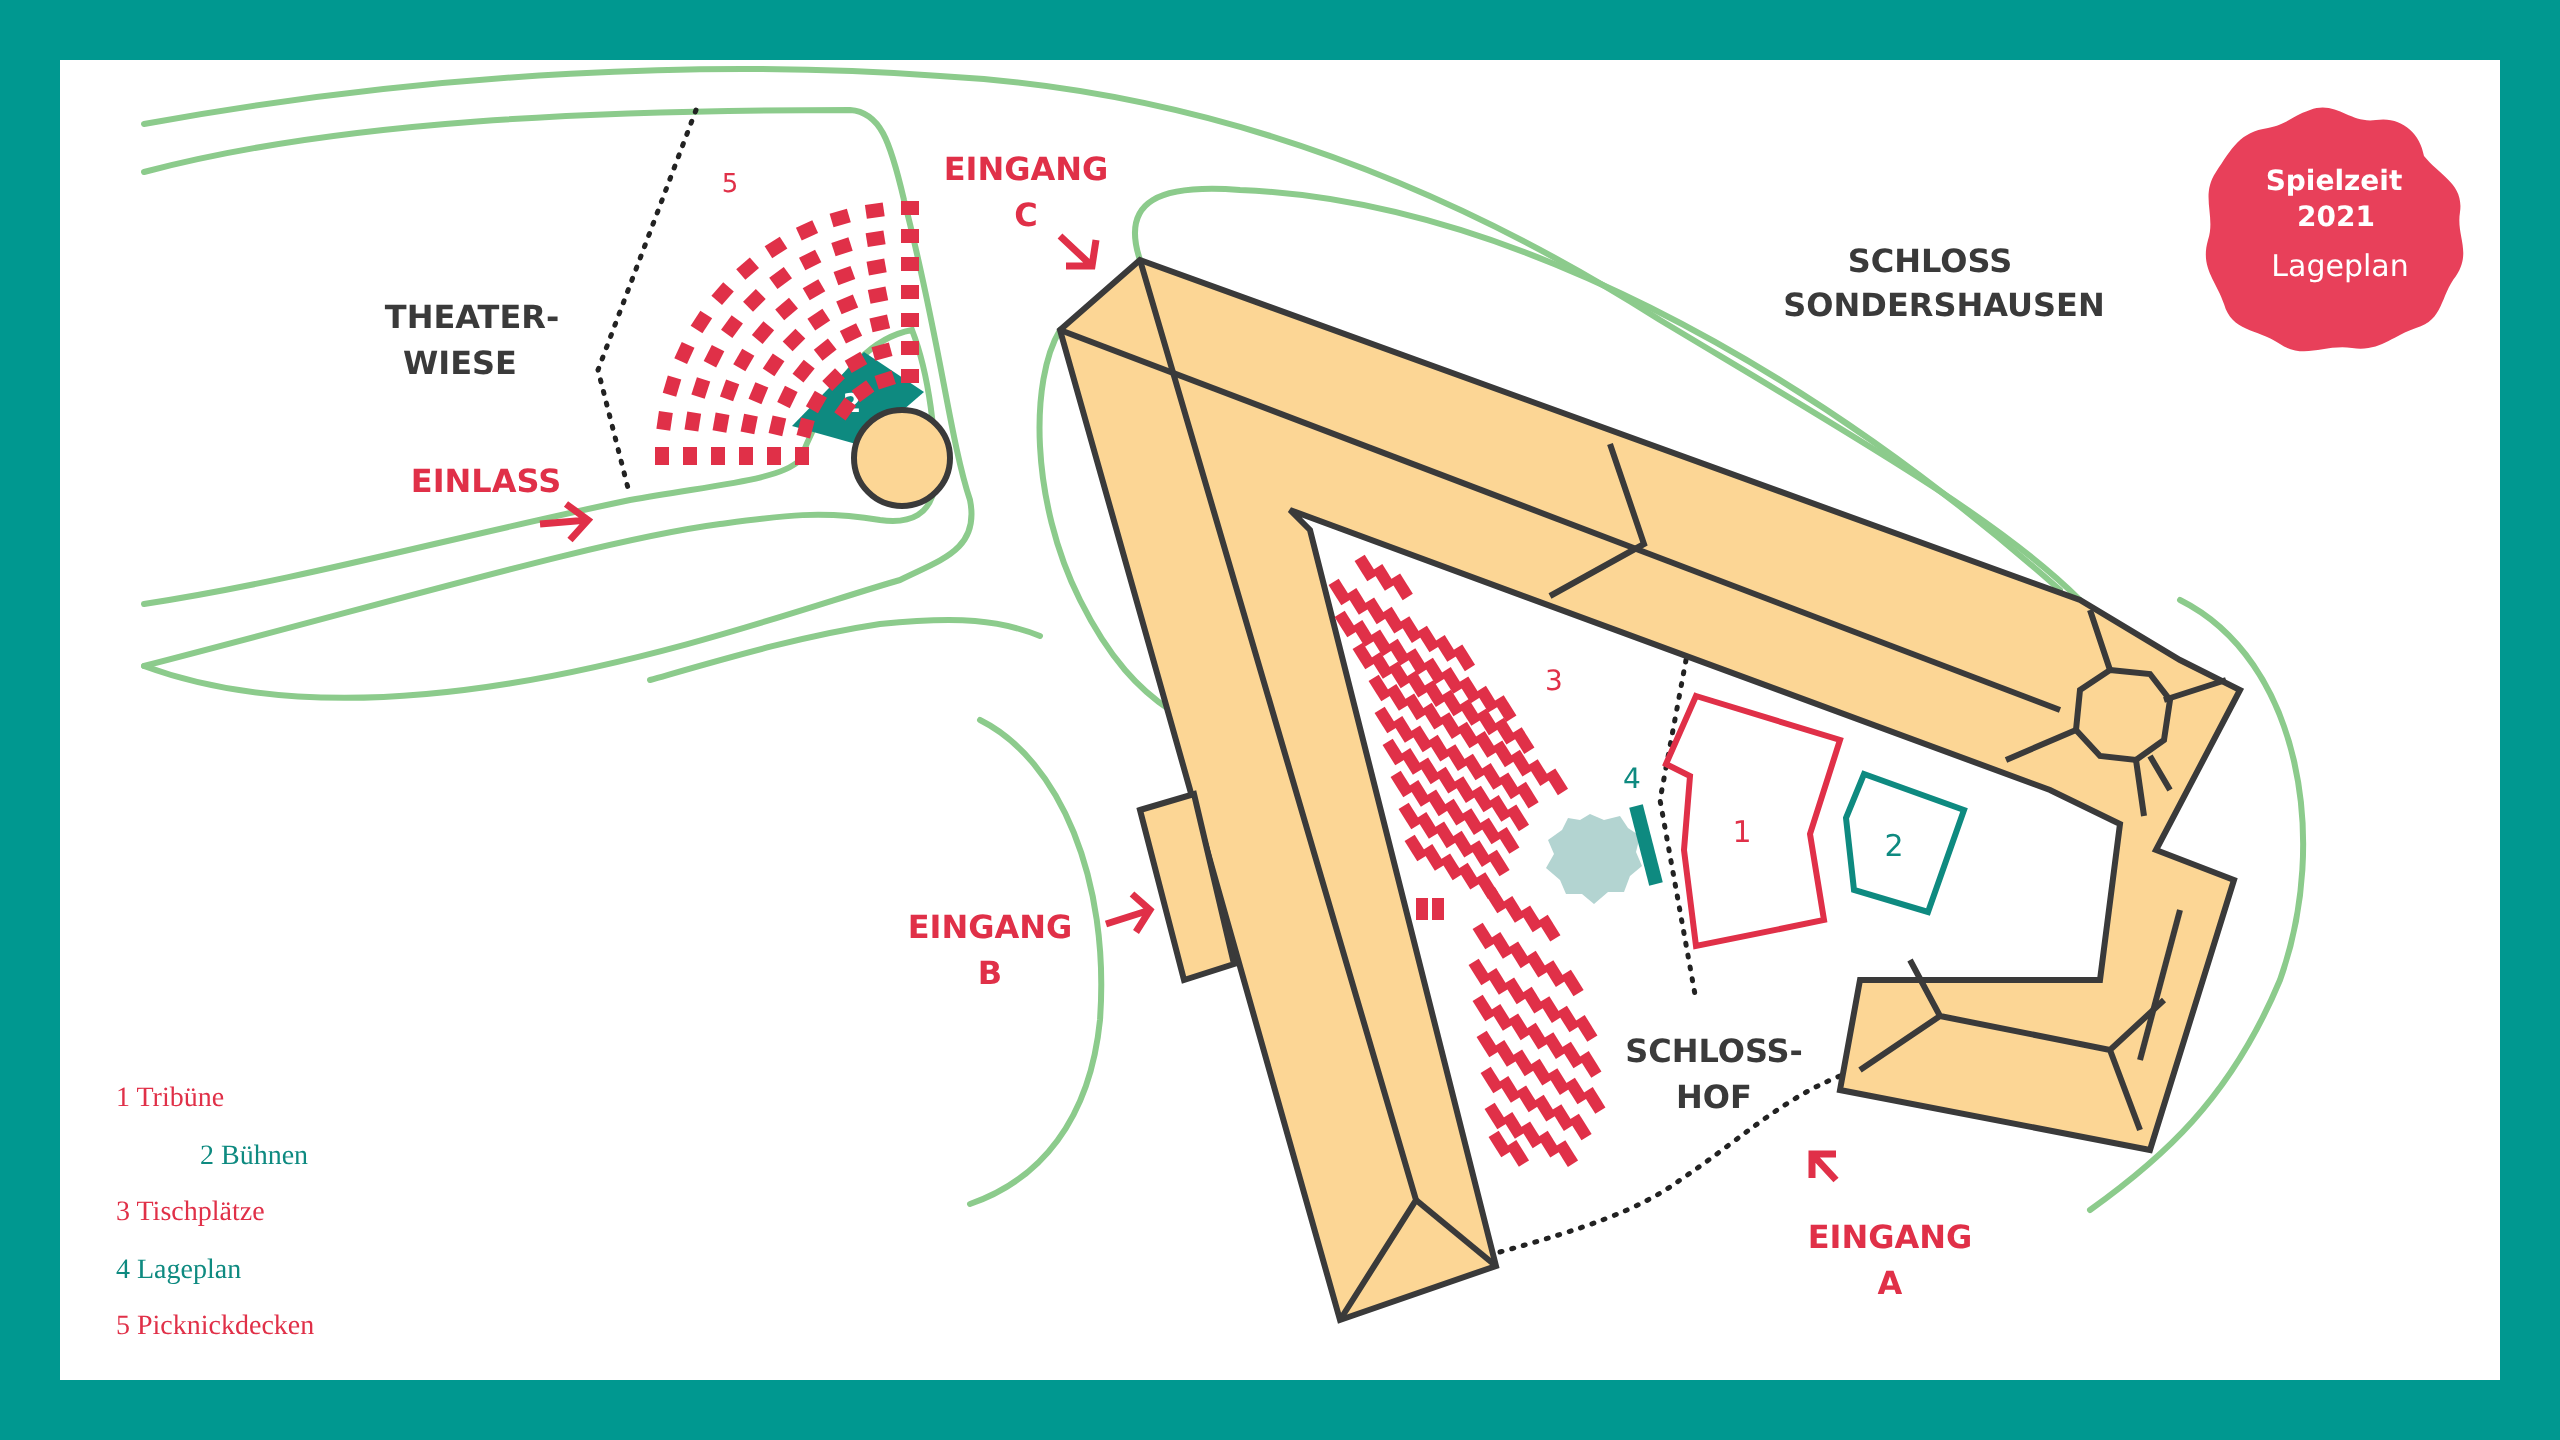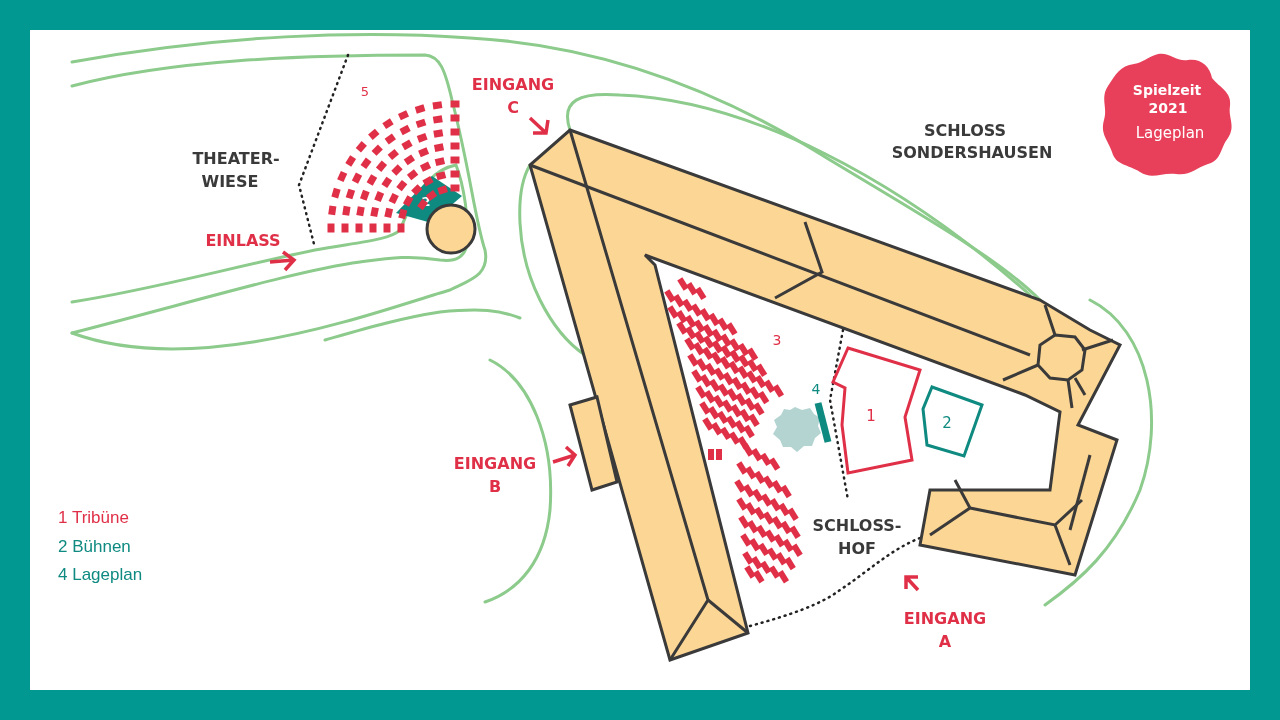--- a/index.html
+++ b/index.html
@@ -3,21 +3,21 @@
 <meta charset="utf-8">
 <style>
   html, body { margin: 0; padding: 0; }
   body { width: 1280px; height: 720px; background: #009890; position: relative; overflow: hidden; font-family: "DejaVu Sans", sans-serif; }
   #frame { position: absolute; left: 30px; top: 30px; width: 1220px; height: 660px; background: #ffffff; }
   svg { position: absolute; left: 0; top: 0; }
   .lbl { font-family: "DejaVu Sans", sans-serif; font-weight: bold; }
   .red { fill: #e03048; }
   .dark { fill: #3a3a3a; }
   .teal { fill: #0e8a80; }
-  .legend { position: absolute; left: 58px; top: 504px; font-family: Liberation Sans, sans-serif; font-size: 17px; line-height: 28.5px; }
+  .legend { position: absolute; left: 58px; top: 536px; font-family: Liberation Serif, serif; font-size: 14px; line-height: 28.5px; }
   .legend div { white-space: nowrap; }
 </style>
 </head>
 <body>
 
 <div id="frame"></div>
 
 <svg width="1280" height="720" viewBox="0 0 1280 720">
 
   <g fill="none" stroke="#8ccb8c" stroke-width="3" stroke-linecap="round">
@@ -287,15 +287,17 @@
   <g>
     <path fill="#e8405a" d="M1155,55 C1168,50 1175,62 1188,60 C1200,58 1210,66 1212,78 C1220,88 1232,92 1230,106 C1228,118 1236,126 1228,138 C1220,148 1222,160 1208,164 C1196,168 1190,176 1176,174 C1162,172 1152,180 1140,172 C1128,164 1116,166 1112,152 C1108,140 1100,134 1104,120 C1108,108 1100,98 1108,86 C1116,74 1120,66 1134,64 C1144,62 1146,58 1155,55 Z"></path>
     <text x="1167" y="95" class="lbl" style="fill:#fff" font-size="14" text-anchor="middle">Spielzeit</text>
     <text x="1168" y="113" class="lbl" style="fill:#fff" font-size="14" text-anchor="middle">2021</text>
     <text x="1170" y="138" style="fill:#fff;font-family:'DejaVu Sans',sans-serif" font-size="15" text-anchor="middle">Lageplan</text>
   </g>
 </svg>
 
 <div class="legend">
   <div style="color: rgb(224, 48, 72);"><span class="lnum">1</span> <span>Tribüne</span></div>
-  <div style="color: rgb(14, 138, 128);"><span>2</span> <span>Bühnen</span></div>
+  <div style="color: rgb(14, 138, 128); margin-left: 42px;"><span>2</span> <span>Bühnen</span></div>
+  <div style="color: rgb(224, 48, 72);"><span>3</span> <span>Tischplätze</span></div>
   <div style="color: rgb(14, 138, 128);"><span>4</span> <span>Lageplan</span></div>
+  <div style="color: rgb(224, 48, 72);"><span>5</span> <span>Picknickdecken</span></div>
 </div>
 
 </body></html>

